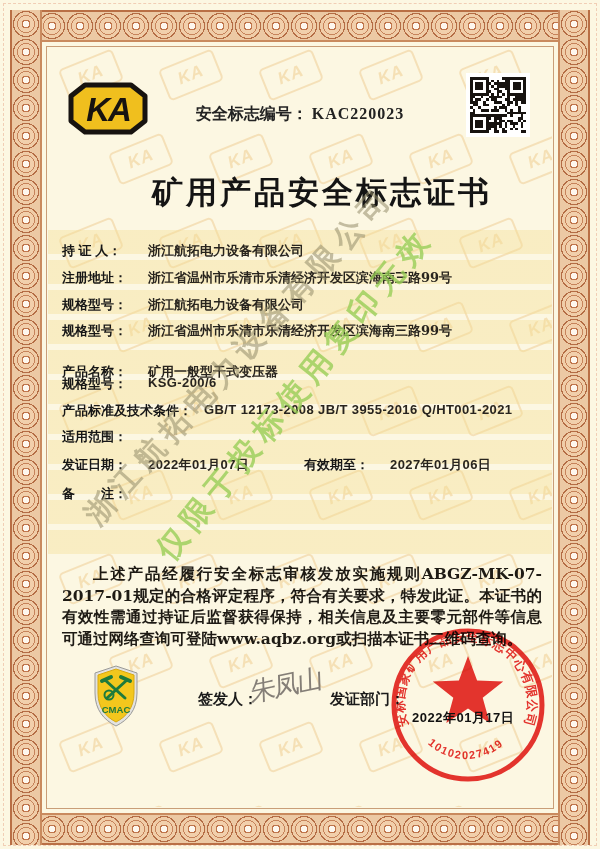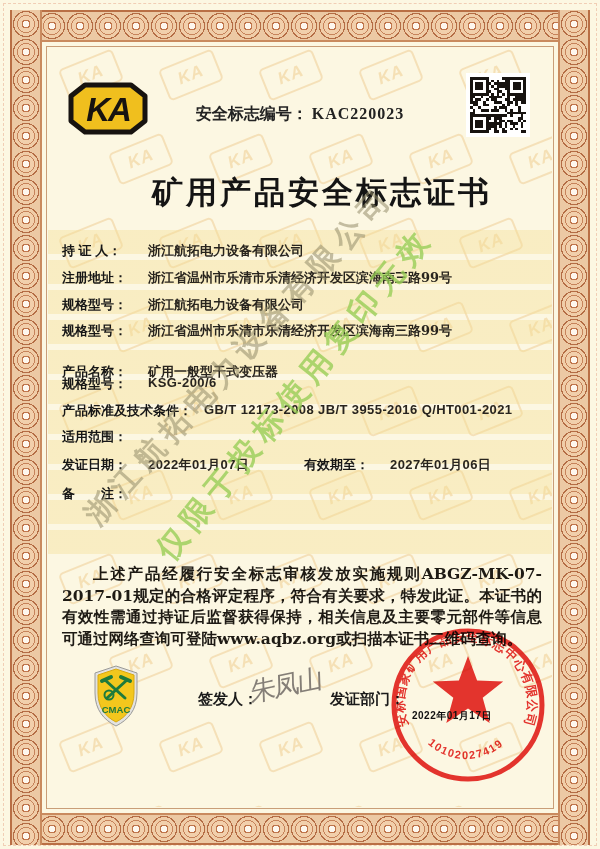--- a/index.html
+++ b/index.html
@@ -97,21 +97,21 @@
   .signer-label{position:absolute;left:198px;top:690px;font-size:15px;font-weight:700;z-index:2;}
   .signature{
     position:absolute;left:250px;top:668px;z-index:2;
     font-family:"DejaVu Serif",serif;font-size:26px;color:rgba(110,105,100,0.85);
     transform:rotate(-12deg) skewX(-10deg);letter-spacing:-2px;
   }
   .dept-label{position:absolute;left:330px;top:690px;font-size:15px;font-weight:700;z-index:2;}
   .stamp{position:absolute;left:388px;top:624px;width:164px;height:166px;z-index:4;opacity:0.92;mix-blend-mode:multiply;}
   .stamp-date{
     position:absolute;left:412px;top:709px;z-index:5;
-    font-size:10px;font-weight:700;color:#101010;letter-spacing:0.5px;
+    font-size:13px;font-weight:700;color:#101010;letter-spacing:0.5px;
     font-family:"Liberation Sans",sans-serif;
   }
 </style>
 </head>
 <body>
 
 <div class="paper">
 
   <div class="edge-dots"></div>
   <div class="fs fs-top"></div>

